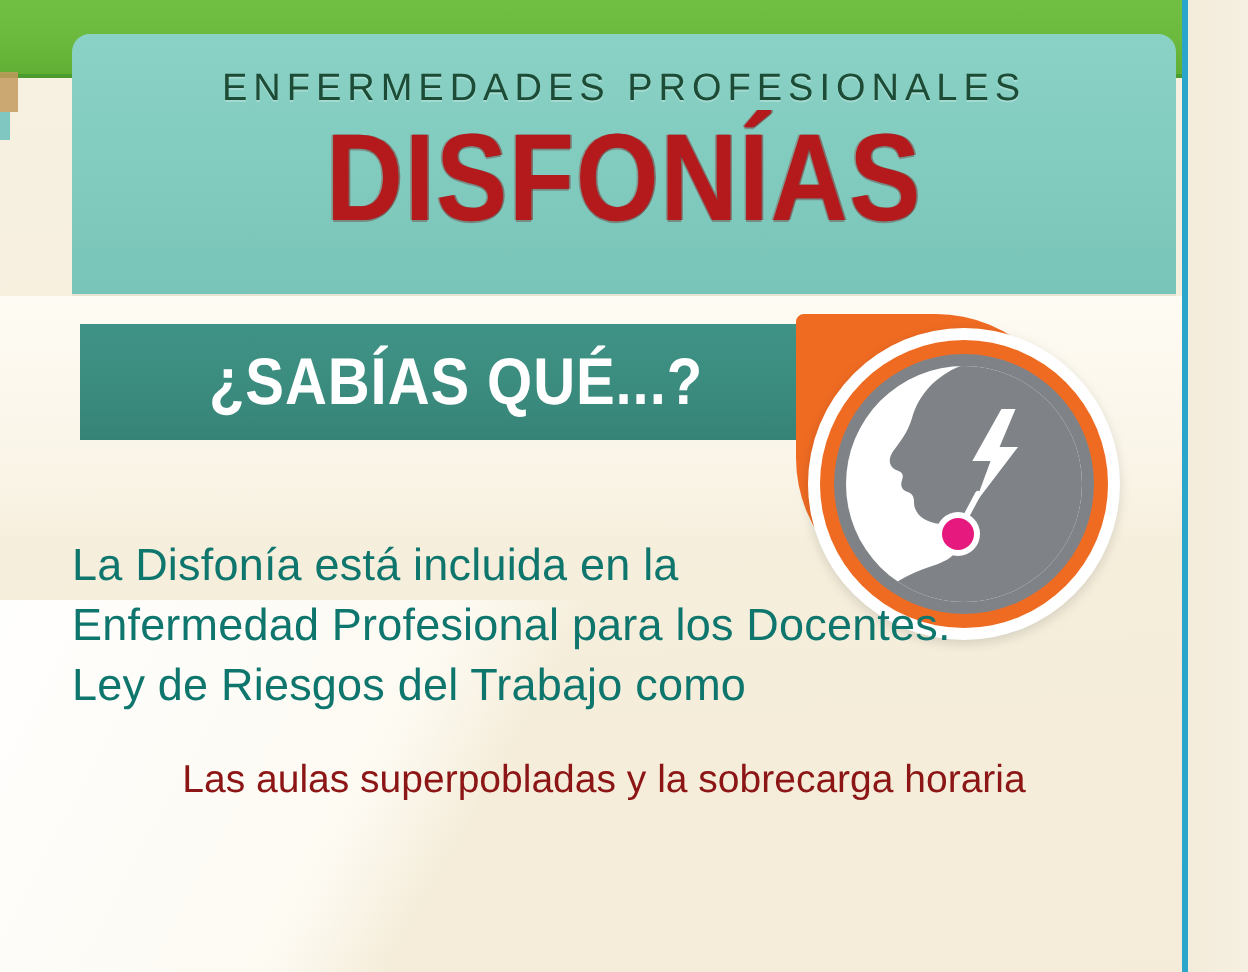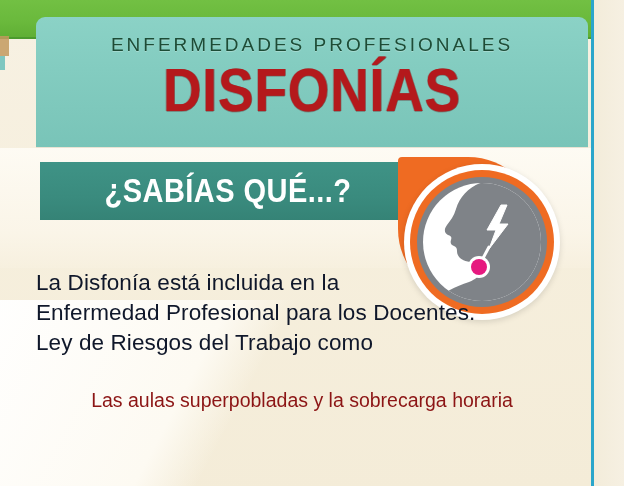--- a/index.html
+++ b/index.html
@@ -196,29 +196,29 @@
 
   
   .copy-blue {
     position: absolute;
     left: 36px;
     top: 268px;
     width: 520px;
     font-family: "Liberation Sans", sans-serif;
     font-size: 22.5px;
     line-height: 30px;
-    color: #0f172a;
+    color: #0f766e;
     letter-spacing: .1px;
   }
   .copy-blue div { white-space: nowrap; }
 
   .copy-red {
     position: absolute;
     left: 22px;
-    top: 385px;
+    top: 375px;
     width: 560px;
     text-align: center;
     font-family: "Liberation Sans", sans-serif;
     font-size: 19.5px;
     line-height: 31px;
     color: #8c1515;
   }
 
   
   .rule-blue {

